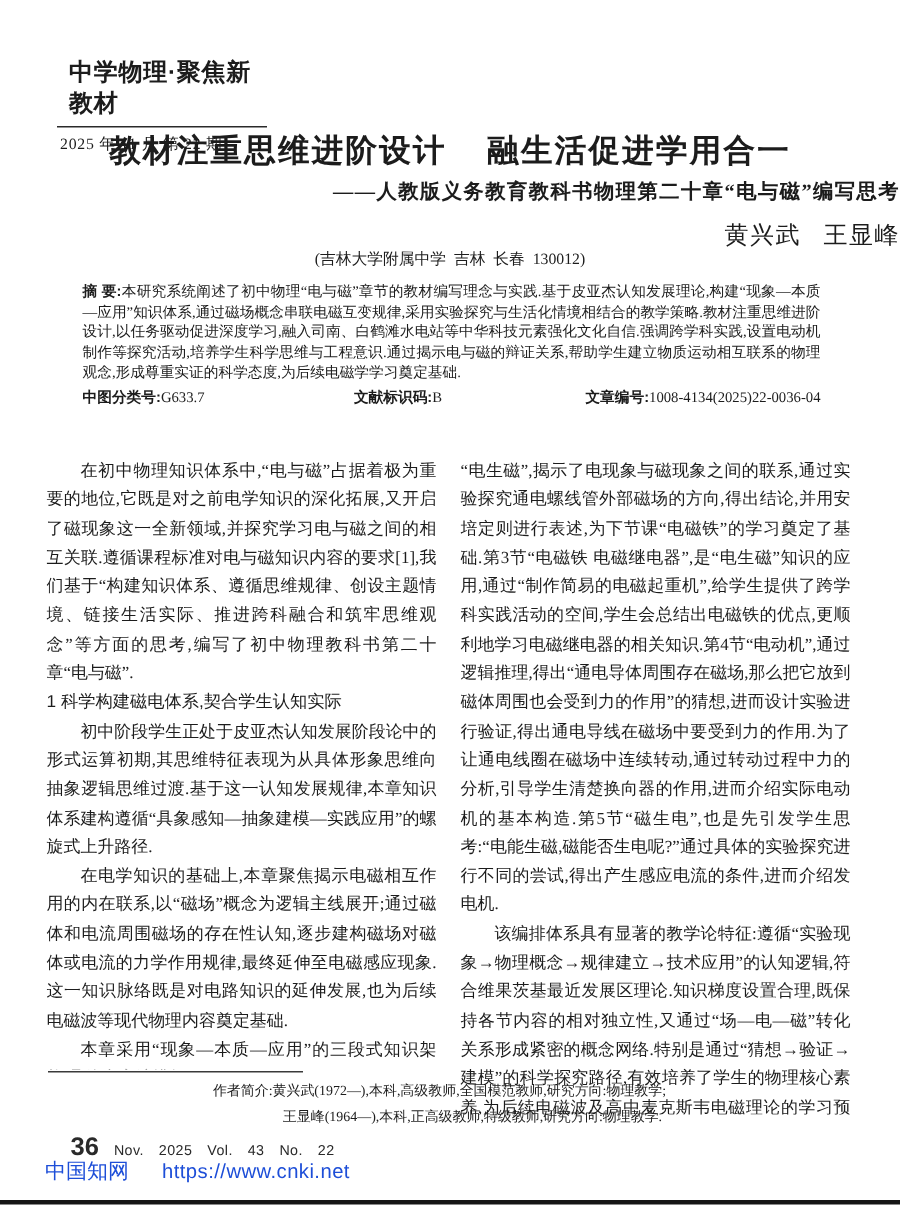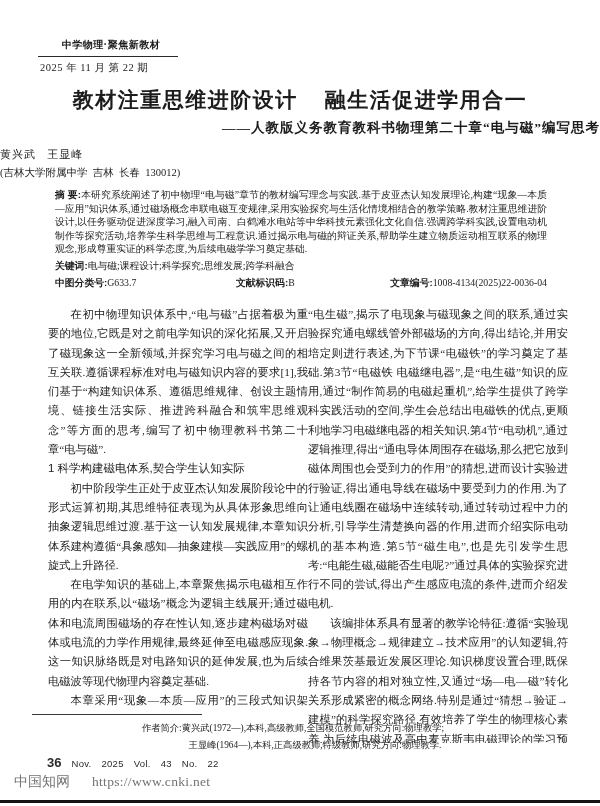--- a/index.html
+++ b/index.html
@@ -1,62 +1,62 @@
 <!DOCTYPE html>
 <html><head>
 <meta charset="utf-8">
 <style>
   html,body{margin:0;padding:0;}
   body{background:#d9d9d9;font-family:"Liberation Serif","DejaVu Serif",serif;color:#1c1c1c;}
   #page{position:relative;width:600px;height:806px;background:#ffffff;margin:0 auto;overflow:hidden;}
 
   
   .jheader{position:absolute;left:38px;top:38px;width:140px;}
-  .jname{font-family:"Liberation Sans","DejaVu Sans",sans-serif;font-weight:bold;font-size:10px;
-         padding:0 2px 4px 8px;border-bottom:1.5px solid #2a2a2a;letter-spacing:.5px;text-align:center;}
+  .jname{font-family:"Liberation Sans","DejaVu Sans",sans-serif;font-weight:bold;font-size:16px;
+         padding:0 2px 4px 8px;border-bottom:1.5px solid #2a2a2a;letter-spacing:.5px;}
   .jissue{font-size:10.5px;padding:4px 0 0 2px;letter-spacing:.5px;}
 
   
   .title{position:absolute;left:0;right:0;top:86px;text-align:center;font-weight:bold;
          font-size:21px;letter-spacing:1.5px;white-space:pre;}
   .subtitle{position:absolute;left:0;right:0;top:119px;text-align:right;font-weight:600;
          font-size:13.5px;letter-spacing:1px;}
-  .authors{position:absolute;left:0;right:0;top:147px;text-align:left;font-size:11px;
+  .authors{position:absolute;left:0;right:0;top:147px;text-align:right;font-size:16px;
          letter-spacing:1px;white-space:pre;}
-  .affiliation{position:absolute;left:0;right:0;top:166px;text-align:left;font-size:10.5px;white-space:pre;}
+  .affiliation{position:absolute;left:0;right:0;top:166px;text-align:center;font-size:10.5px;white-space:pre;}
 
   
   .absblock{position:absolute;left:55px;width:492px;top:188px;}
   .absblock p{margin:0;font-size:9.8px;line-height:13.6px;text-align:justify;}
   .blabel{font-family:"Liberation Sans","DejaVu Sans",sans-serif;font-weight:bold;}
   .kwline{margin-top:3px !important;}
   .clcline{margin-top:3px !important;display:flex;justify-content:space-between;}
   .clcline .seg2{margin-left:60px;}
   .clcline .seg3{margin-left:56px;}
 
   
-  .columns{position:absolute;left:48px;top:305px;width:536px;display:flex;}
+  .columns{position:absolute;left:31px;top:305px;width:536px;display:flex;gap:16px;}
   .col{width:260px;font-size:11.3px;line-height:19.3px;text-align:justify;overflow:hidden;}
   .col-left{height:408px;}
   .col-right{height:438px;}
   .col p{margin:0;}
   .indent{text-indent:2em;}
   .secheading{font-family:"Liberation Sans","DejaVu Sans",sans-serif;font-weight:normal;font-size:11.5px;}
 
   
   .fnrule{position:absolute;left:32px;top:714px;width:170px;border-top:1.2px solid #3a3a3a;}
   .footnote{position:absolute;left:58px;top:720px;width:470px;font-size:9.3px;line-height:17px;text-align:center;}
   .footnote .fn2{padding-left:44px;}
 
   
   .pagefooter{position:absolute;left:47px;top:755px;font-size:9.5px;
         font-family:"Liberation Sans","DejaVu Sans",sans-serif;color:#2a2a2a;}
-  .pagenum{font-weight:bold;font-size:13px;margin-right:10px;}
+  .pagenum{font-weight:bold;font-size:17px;margin-right:10px;}
   .issueinfo{word-spacing:7px;letter-spacing:.3px;}
-  .watermark{position:absolute;left:14px;top:772px;color:#737373;font-family:Liberation Serif, serif;}
+  .watermark{position:absolute;left:30px;top:772px;color:#1d4ed8;font-family:Liberation Sans, sans-serif;}
   .wmname{font-size:14px;margin-right:22px;}
   .wmurl{font-size:13.5px;letter-spacing:.3px;}
   .bottomline{position:absolute;left:0;right:0;top:800px;height:3px;background:#151515;}
 </style>
 </head>
 <body>
 
 <div id="page">
 
   <div class="jheader">
@@ -64,21 +64,20 @@
     <div class="jissue">2025 年 11 月 第 22 期</div>
   </div>
 
   <div class="title">教材注重思维进阶设计    融生活促进学用合一</div>
   <div class="subtitle">——人教版义务教育教科书物理第二十章“电与磁”编写思考</div>
   <div class="authors">黄兴武   王显峰</div>
   <div class="affiliation">(吉林大学附属中学  吉林  长春  130012)</div>
 
   <div class="absblock">
     <p><span class="blabel">摘  要:</span><span>本研究系统阐述了初中物理“电与磁”章节的教材编写理念与实践.基于皮亚杰认知发展理论,构建“现象—本质—应用”知识体系,通过磁场概念串联电磁互变规律,采用实验探究与生活化情境相结合的教学策略.教材注重思维进阶设计,以任务驱动促进深度学习,融入司南、白鹤滩水电站等中华科技元素强化文化自信.强调跨学科实践,设置电动机制作等探究活动,培养学生科学思维与工程意识.通过揭示电与磁的辩证关系,帮助学生建立物质运动相互联系的物理观念,形成尊重实证的科学态度,为后续电磁学学习奠定基础.</span></p>
-    <p class="kwline"><span class="blabel">关键词:</span><span>电与磁;课程设计;科学探究;思维发展;跨学科融合</span></p>
     <p class="clcline">
       <span class="seg1"><span class="blabel">中图分类号:</span><span>G633.7</span></span>
       <span class="seg2"><span class="blabel">文献标识码:</span><span>B</span></span>
       <span class="seg3"><span class="blabel">文章编号:</span><span>1008-4134(2025)22-0036-04</span></span>
     </p>
   </div>
 
   <div class="columns">
     <div class="col col-left">
       <p class="indent">在初中物理知识体系中,“电与磁”占据着极为重要的地位,它既是对之前电学知识的深化拓展,又开启了磁现象这一全新领域,并探究学习电与磁之间的相互关联.遵循课程标准对电与磁知识内容的要求[1],我们基于“构建知识体系、遵循思维规律、创设主题情境、链接生活实际、推进跨科融合和筑牢思维观念”等方面的思考,编写了初中物理教科书第二十章“电与磁”.</p>

